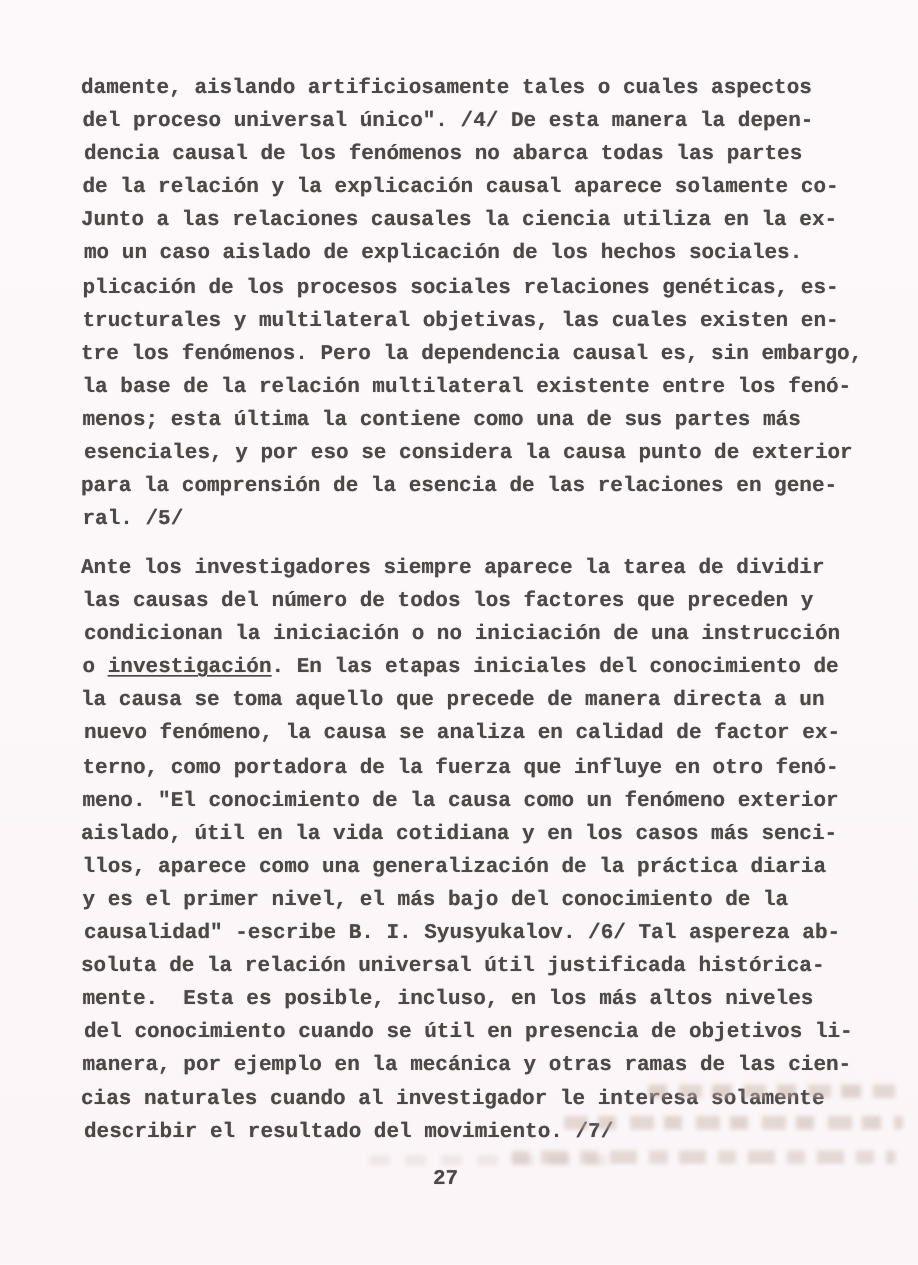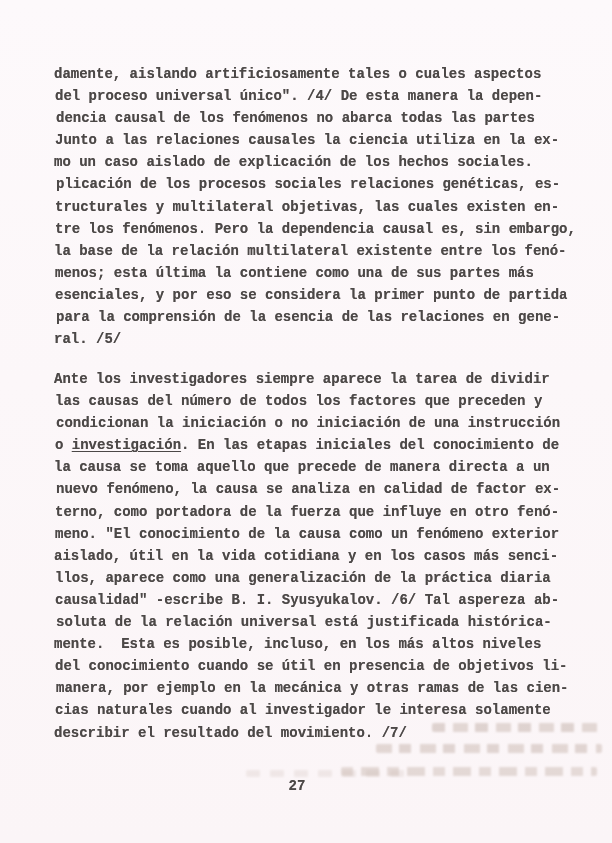--- a/index.html
+++ b/index.html
@@ -18,21 +18,21 @@
     position: absolute;
     left: 55px;
     width: 540px;
     font-family: "Liberation Mono", "DejaVu Sans Mono", monospace;
     font-size: 14px;
     font-weight: bold;
     line-height: 22.1px;
     color: #4c4847;
     text-shadow: 0 0 0.6px rgba(76, 72, 71, 0.65);
   }
-  .para1 { top: 63px; }
+  .para1 { top: 48px; }
   .para2 { top: 368px; }
   .line { white-space: pre; height: 22.1px; }
   
   .line:nth-child(3n)   { transform: translateX(1px); }
   .line:nth-child(4n+1) { transform: translateX(-1px); }
   .u { text-decoration: underline; text-underline-offset: 2px; margin-top: 32px; }
   .pagenum {
     position: absolute;
     top: 778px;
     left: 0;
@@ -77,45 +77,47 @@
 </style>
 </head>
 <body>
 
 <div class="page">
 
   <div class="textblock para1">
       <div class="line"><span>damente, aislando artificiosamente tales o cuales aspectos</span></div>
       <div class="line"><span>del proceso universal único". /4/ De esta manera la depen-</span></div>
       <div class="line"><span>dencia causal de los fenómenos no abarca todas las partes</span></div>
+      <div class="line"><span>de la relación y la explicación causal aparece solamente co-</span></div>
       <div class="line"><span>Junto a las relaciones causales la ciencia utiliza en la ex-</span></div>
       <div class="line"><span>mo un caso aislado de explicación de los hechos sociales.</span></div>
       <div class="line"><span>plicación de los procesos sociales relaciones genéticas, es-</span></div>
       <div class="line"><span>tructurales y multilateral objetivas, las cuales existen en-</span></div>
       <div class="line"><span>tre los fenómenos. Pero la dependencia causal es, sin embargo,</span></div>
       <div class="line"><span>la base de la relación multilateral existente entre los fenó-</span></div>
       <div class="line"><span>menos; esta última la contiene como una de sus partes más</span></div>
-      <div class="line"><span>esenciales, y por eso se considera la primer punto de partida</span></div>
+      <div class="line"><span>esenciales, y por eso se considera la causa punto de exterior</span></div>
       <div class="line"><span>para la comprensión de la esencia de las relaciones en gene-</span></div>
       <div class="line"><span>ral. /5/</span></div>
     </div>
 
   <div class="textblock para2">
       <div class="line"><span>Ante los investigadores siempre aparece la tarea de dividir</span></div>
       <div class="line"><span>las causas del número de todos los factores que preceden y</span></div>
       <div class="line"><span>condicionan la iniciación o no iniciación de una instrucción</span></div>
       <div class="line"><span>o </span><span class="u">investigación</span><span>. En las etapas iniciales del conocimiento de</span></div>
       <div class="line"><span>la causa se toma aquello que precede de manera directa a un</span></div>
       <div class="line"><span>nuevo fenómeno, la causa se analiza en calidad de factor ex-</span></div>
       <div class="line"><span>terno, como portadora de la fuerza que influye en otro fenó-</span></div>
       <div class="line"><span>meno. "El conocimiento de la causa como un fenómeno exterior</span></div>
       <div class="line"><span>aislado, útil en la vida cotidiana y en los casos más senci-</span></div>
       <div class="line"><span>llos, aparece como una generalización de la práctica diaria</span></div>
+      <div class="line"><span>y es el primer nivel, el más bajo del conocimiento de la</span></div>
       <div class="line"><span>causalidad" -escribe B. I. Syusyukalov. /6/ Tal aspereza ab-</span></div>
-      <div class="line"><span>soluta de la relación universal está justificada histórica-</span></div>
+      <div class="line"><span>soluta de la relación universal útil justificada histórica-</span></div>
       <div class="line"><span>mente.  Esta es posible, incluso, en los más altos niveles</span></div>
       <div class="line"><span>del conocimiento cuando se útil en presencia de objetivos li-</span></div>
       <div class="line"><span>manera, por ejemplo en la mecánica y otras ramas de las cien-</span></div>
       <div class="line"><span>cias naturales cuando al investigador le interesa solamente</span></div>
       <div class="line"><span>describir el resultado del movimiento. /7/</span></div>
     </div>
 
   <div class="pagenum">27</div>
 
   <div class="bleed bleed-a"></div>

